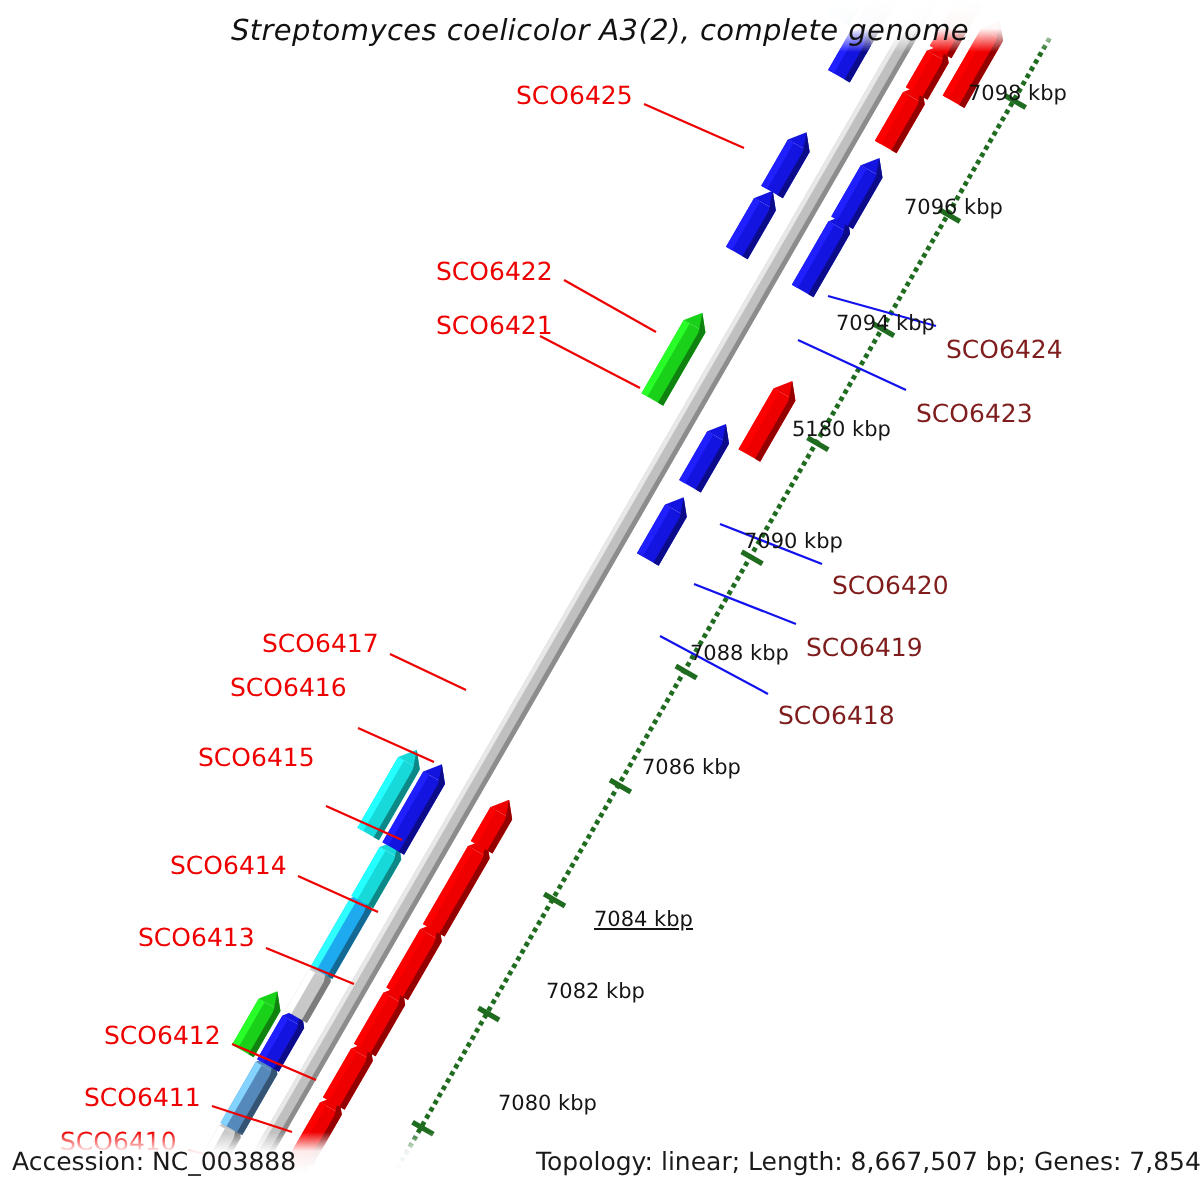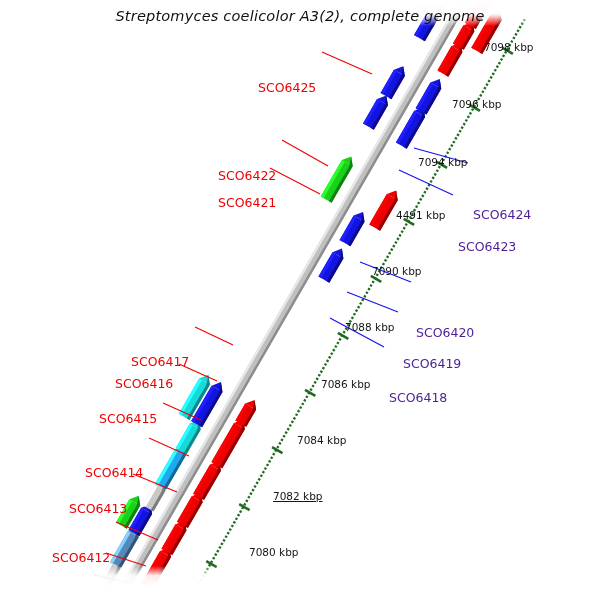--- a/index.html
+++ b/index.html
@@ -34,24 +34,24 @@
     position:absolute;left:0;top:0;width:600px;height:26px;
     background:linear-gradient(to bottom,rgba(255,255,255,1) 0%,rgba(255,255,255,0.97) 55%,rgba(255,255,255,0.0) 100%);
     z-index:30;pointer-events:none;
   }
   .footer-mask{
     position:absolute;left:0;top:566px;width:600px;height:34px;
     background:linear-gradient(to bottom,rgba(255,255,255,0.0) 0%,rgba(255,255,255,0.92) 28%,rgba(255,255,255,1) 60%);
     z-index:42;pointer-events:none;
   }
   .glabel{
-    position:absolute;font-size:12.5px;white-space:nowrap;z-index:35;margin-top:40px;
+    position:absolute;font-size:12.5px;white-space:nowrap;z-index:35;
   }
   .glabel.left{color:#ee0000;}
-  .glabel.right{color:#4c1d95;}
+  .glabel.right{color:#7f1d1d;}
   .tlabel{
     position:absolute;font-size:10.5px;color:#151515;white-space:nowrap;z-index:34;text-align:center;
   }
 </style>
 </head>
 <body>
 
 <div id="stage">
 
   <svg class="layer" id="map-svg" viewBox="0 0 600 600" xmlns="http://www.w3.org/2000/svg">
@@ -484,31 +484,33 @@
       <line x1="411" y1="282" x2="360" y2="262" stroke="#1111ee" stroke-width="1.1"></line>
       <line x1="398" y1="312" x2="347" y2="292" stroke="#1111ee" stroke-width="1.1"></line>
       <line x1="384" y1="347" x2="330" y2="318" stroke="#1111ee" stroke-width="1.1"></line>
     </svg>
 
   <div class="title-mask"></div>
   <div class="footer-mask"></div>
 
   <div class="title">Streptomyces coelicolor A3(2), complete genome</div>
 
+  <div class="footer-left">Accession: NC_003888</div>
+  <div class="footer-right">Topology: linear; Length: 8,667,507 bp; Genes: 7,854</div>
 
   <div id="tick-labels">
       <div class="tlabel" style="left: 484px; top: 41px;">7098 kbp</div>
       <div class="tlabel" style="left: 452px; top: 98px;">7096 kbp</div>
       <div class="tlabel" style="left: 418px; top: 156px;">7094 kbp</div>
-      <div class="tlabel" style="left: 396px; top: 209px;">4491 kbp</div>
+      <div class="tlabel" style="left: 396px; top: 209px;">5180 kbp</div>
       <div class="tlabel" style="left: 372px; top: 265px;">7090 kbp</div>
       <div class="tlabel" style="left: 345px; top: 321px;">7088 kbp</div>
       <div class="tlabel" style="left: 321px; top: 378px;">7086 kbp</div>
-      <div class="tlabel" style="left: 297px; top: 434px;">7084 kbp</div>
-      <div class="tlabel" style="left: 273px; top: 490px; text-decoration: underline;">7082 kbp</div>
+      <div class="tlabel" style="left: 297px; top: 454px; text-decoration: underline;">7084 kbp</div>
+      <div class="tlabel" style="left: 273px; top: 490px;">7082 kbp</div>
       <div class="tlabel" style="left: 249px; top: 546px;">7080 kbp</div>
     </div>
   <div id="gene-labels">
       <div class="glabel left" style="left: 258px; top: 40px;">SCO6425</div>
       <div class="glabel left" style="left: 218px; top: 128px;">SCO6422</div>
       <div class="glabel left" style="left: 218px; top: 155px;">SCO6421</div>
       <div class="glabel left" style="left: 131px; top: 314px;">SCO6417</div>
       <div class="glabel left" style="left: 115px; top: 336px;">SCO6416</div>
       <div class="glabel left" style="left: 99px; top: 371px;">SCO6415</div>
       <div class="glabel left" style="left: 85px; top: 425px;">SCO6414</div>

